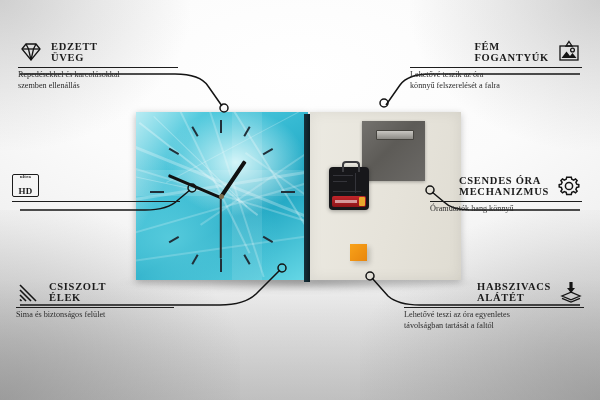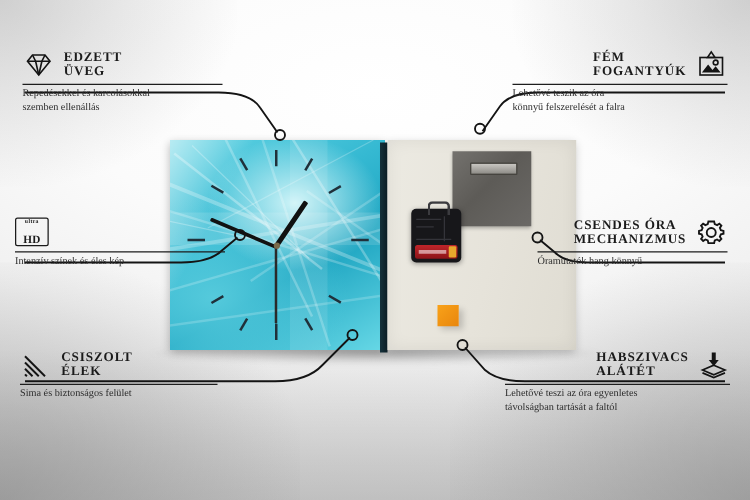--- a/index.html
+++ b/index.html
@@ -255,23 +255,20 @@
   <div class="callout left" style="left:12px;top:174px;width:168px;">
     <div class="co-head">
       <span class="ico">
         <span class="hdbox">
           <span class="u">ultra</span>
           <span class="h">HD</span>
         </span>
       </span>
     </div>
     <div class="co-rule"></div>
-    <div class="co-sub">
-      <div>Intenzív színek és éles kép</div>
-    </div>
   </div>
 
   <div class="callout right" style="right:18px;top:174px;width:152px;">
     <div class="co-head">
       <span class="co-titles">
         <span class="co-title">CSENDES ÓRA</span>
         <span class="co-title">MECHANIZMUS</span>
       </span>
       <span class="ico">
         <svg viewBox="0 0 26 24" width="26" height="24" fill="none" stroke="#141414" stroke-width="1.5">

